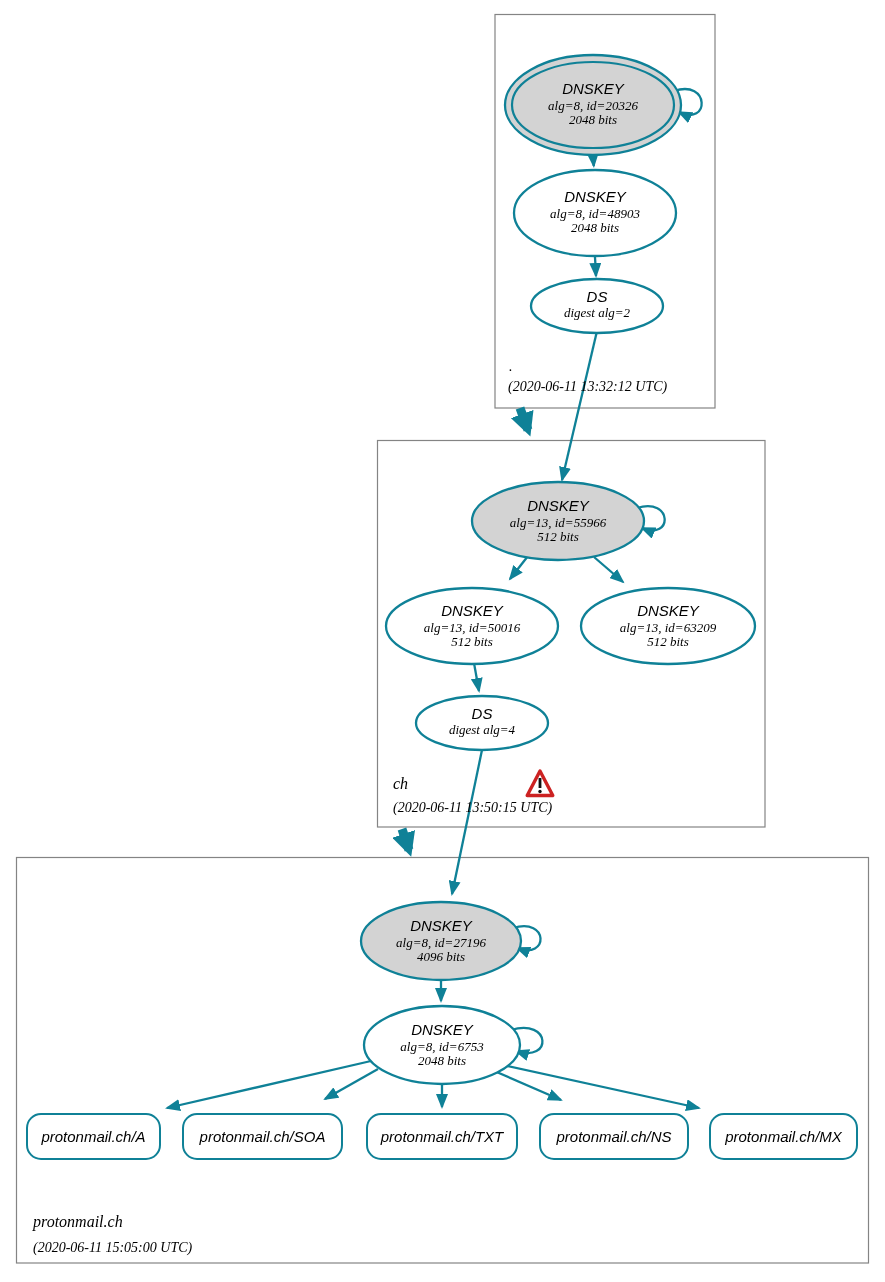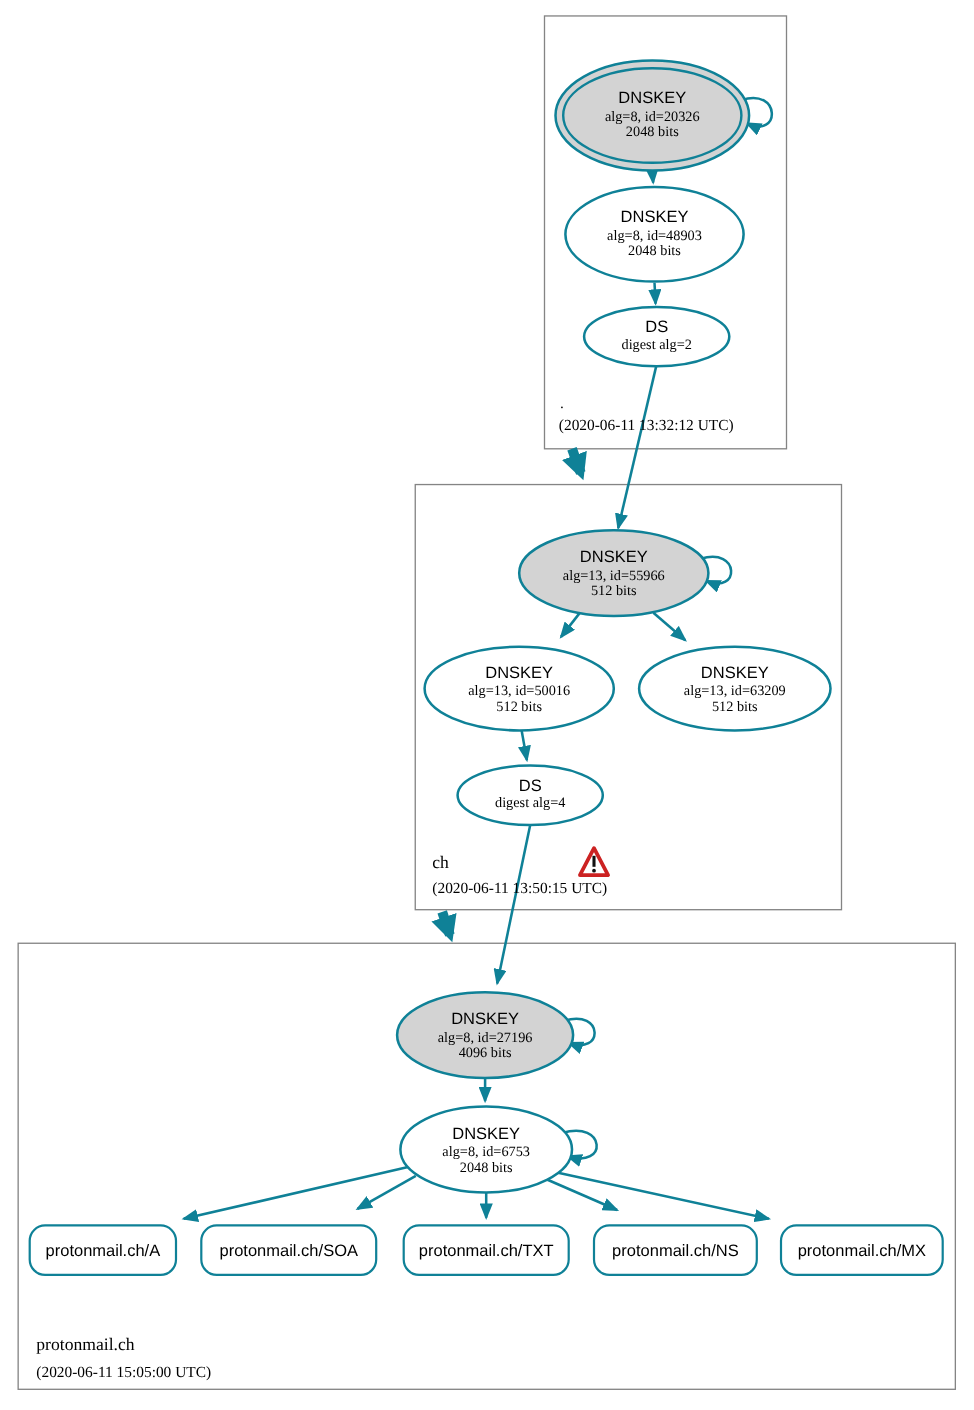--- a/index.html
+++ b/index.html
@@ -1,16 +1,16 @@
 <!DOCTYPE html>
 <html><head>
 <meta charset="utf-8">
 <style>
   html,body{margin:0;padding:0;background:#ffffff;}
-  .stage{position:relative;width:885px;height:1282px;background:#ffffff;overflow:hidden;}
+  .stage{position:relative;width:885px;height:1282px;background:#ffffff;overflow:hidden;font-style:italic;}
   svg{display:block;}
   .zonebox{fill:#ffffff;stroke:#848484;stroke-width:1.2;}
   .edge{stroke:#0f8197;stroke-width:2.3;fill:none;}
   .edge-thick{stroke:#0f8197;stroke-width:9;fill:none;}
   .node-ksk{fill:#d3d3d3;stroke:#0f8197;stroke-width:2.3;}
   .node-ring{fill:none;stroke:#0f8197;stroke-width:2.2;}
   .node-zsk{fill:#ffffff;stroke:#0f8197;stroke-width:2.3;}
   .rrset{fill:#ffffff;stroke:#0f8197;stroke-width:2;}
   .t-title{font-family:"Liberation Sans",sans-serif;font-size:15px;fill:#000000;text-anchor:middle;}
   .t-detail{font-family:"Liberation Serif",serif;font-size:13px;fill:#000000;text-anchor:middle;}

